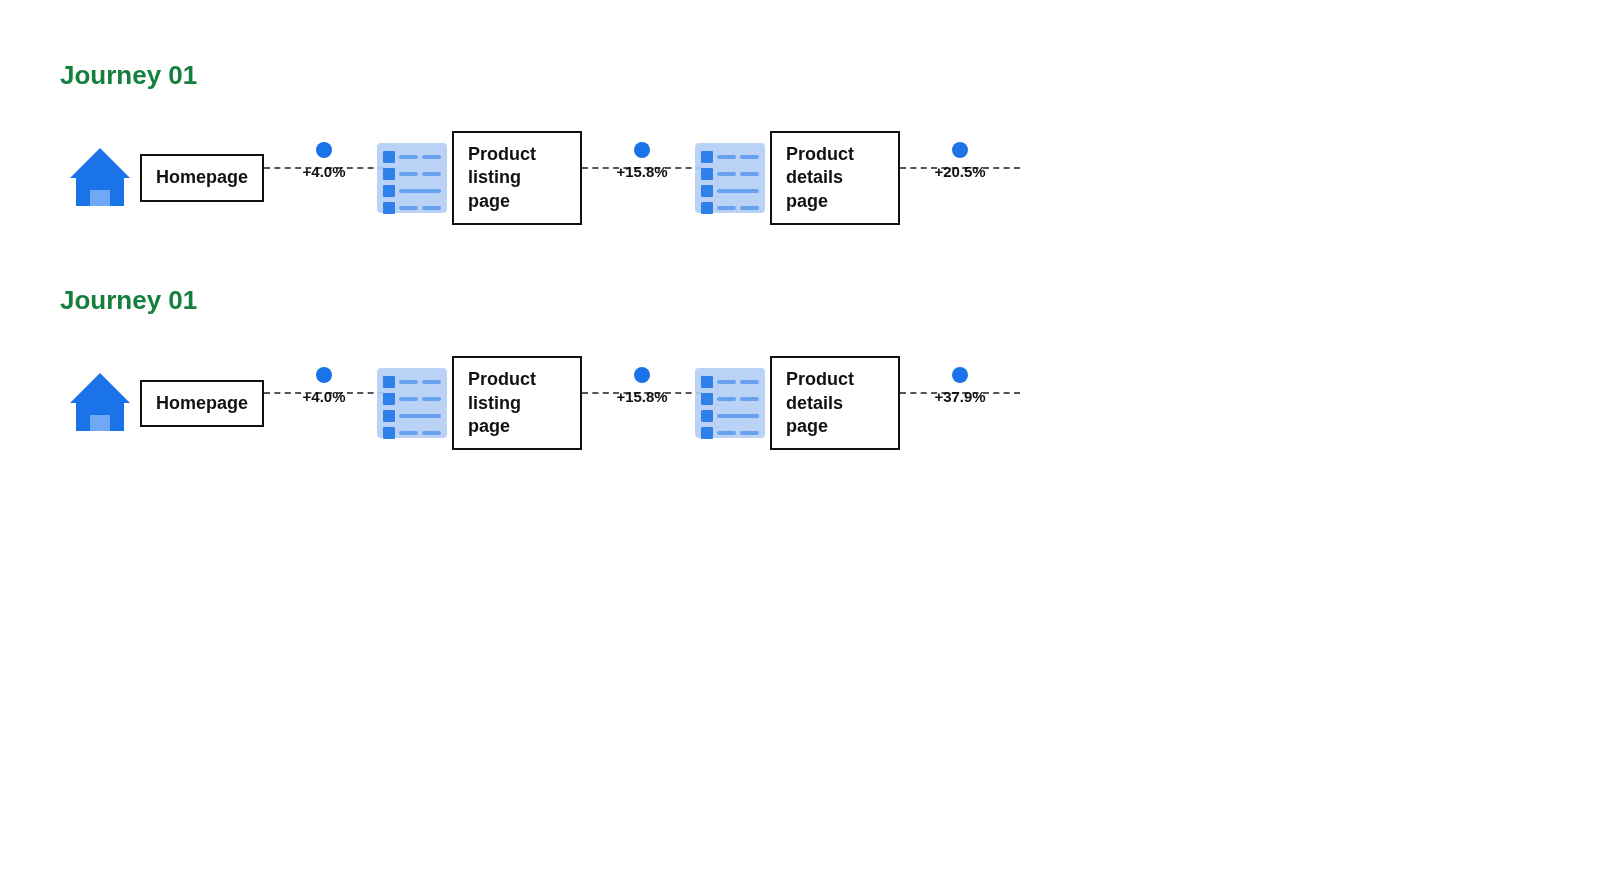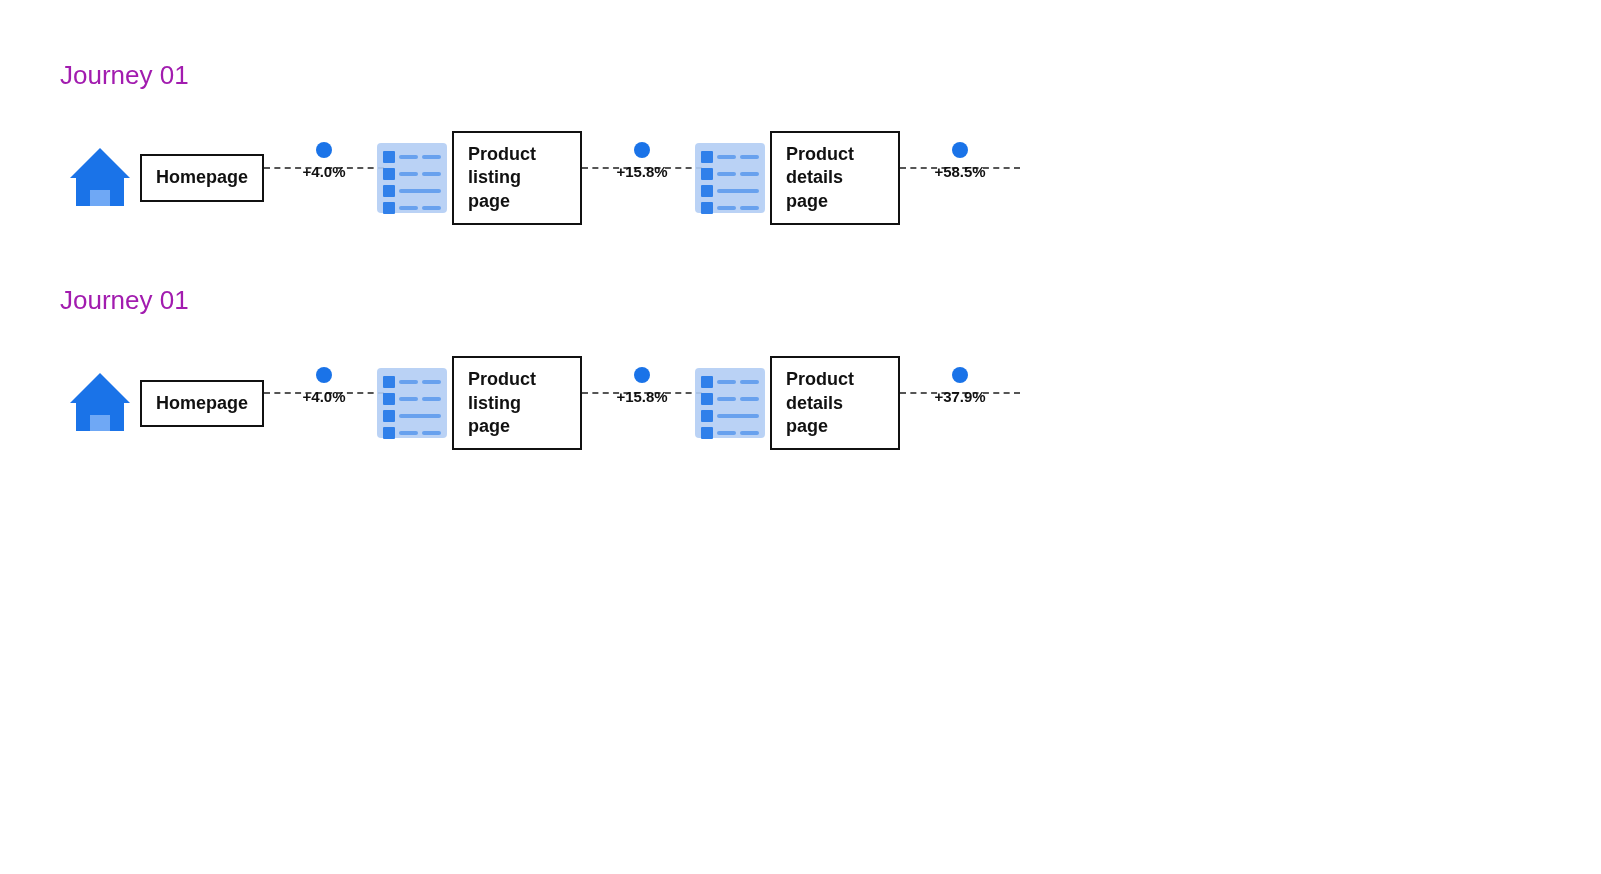--- a/index.html
+++ b/index.html
@@ -10,22 +10,22 @@
       min-height: 874px;
       padding: 60px 60px;
     }
 
     .journey-section {
       margin-bottom: 60px;
     }
 
     .journey-title {
       font-size: 26px;
-      font-weight: 400;
-      color: #a21caf;
+      font-weight: 700;
+      color: #15803d;
       margin-bottom: 40px;
     }
 
     .journey-flow {
       display: flex;
       align-items: center;
       gap: 0;
     }
 
     
@@ -260,21 +260,21 @@
               <div class="li-line"></div>
             </div>
         </div>
       </div>
       <div class="step-label multiline">Product details page</div>
     </div>
 
     <div class="connector">
       <div class="connector-dot"></div>
       <div class="connector-line"></div>
-      <div class="connector-pct">+58.5%</div>
+      <div class="connector-pct">+20.5%</div>
     </div>
 
 
   </div>
 </div>
 
 <div class="journey-section">
   <div class="journey-title">Journey 01</div>
 
   <div class="journey-flow">

